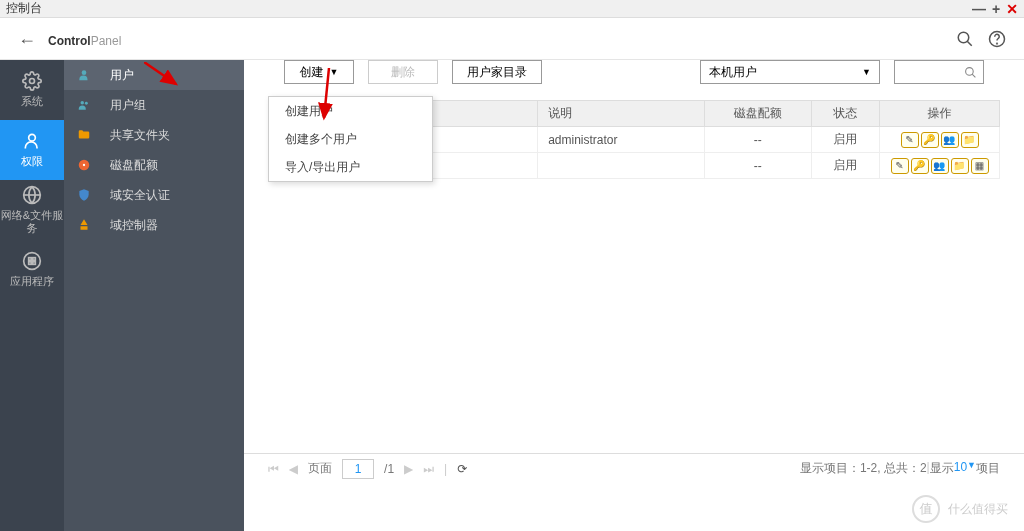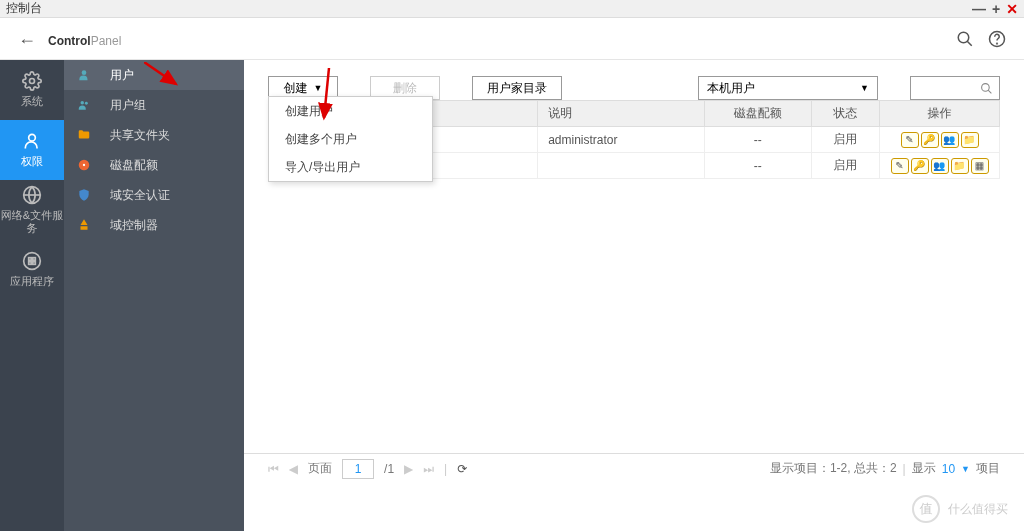--- a/index.html
+++ b/index.html
@@ -19,21 +19,21 @@
 .body{display:flex;height:471px}
 .icon-sidebar{width:64px;background:#3b434e;display:flex;flex-direction:column}
 .icon-sidebar .item{height:60px;display:flex;flex-direction:column;align-items:center;justify-content:center;color:#bbb;cursor:pointer;gap:4px}
 .icon-sidebar .item.active{background:#2196f3;color:#fff}
 .icon-sidebar .item span{font-size:11px;text-align:center;line-height:1.2}
 .sub-sidebar{width:180px;background:#4a525d;color:#ddd}
 .sub-sidebar .row{height:30px;display:flex;align-items:center;padding:0 12px;gap:18px;cursor:pointer}
 .sub-sidebar .row.active{background:#5c6470;color:#fff}
 .sub-sidebar .row .sicon{width:16px;height:16px;display:flex;align-items:center;justify-content:center}
 .main{flex:1;display:flex;flex-direction:column;background:#fff;position:relative}
-.toolbar{height:40px;display:flex;align-items:flex-end;padding:0 24px;gap:32px}
+.toolbar{height:40px;display:flex;align-items:flex-start;padding:0 40px;gap:14px}
 .btn{height:24px;border:1px solid #999;background:#fff;padding:0 14px;display:flex;align-items:center;cursor:pointer;justify-content:center;min-width:70px}
 .btn.disabled{color:#bbb;border-color:#ccc}
 .btn .caret{margin-left:6px;font-size:9px}
 .spacer{flex:1}
 .select-box{height:24px;border:1px solid #999;width:180px;display:flex;align-items:center;padding:0 8px;justify-content:space-between;cursor:pointer}
 .search-box{height:24px;border:1px solid #999;width:90px;display:flex;align-items:center;padding:0 6px;justify-content:flex-end;cursor:text}
 .dropdown{position:absolute;top:36px;left:24px;width:165px;background:#fff;border:1px solid #ccc;box-shadow:2px 2px 6px rgba(0,0,0,0.15);z-index:10}
 .dropdown .ditem{height:28px;display:flex;align-items:center;padding:0 16px;cursor:pointer;color:#444}
 .table-wrap{padding:0 24px}
 table{width:100%;border-collapse:collapse}
@@ -43,21 +43,21 @@
 .col-name{width:280px}
 .col-desc{width:170px}
 .col-quota{width:110px}
 .col-status{width:70px}
 .col-action{width:120px}
 .action-icons{display:flex;gap:2px;justify-content:center}
 .action-icons span{width:18px;height:16px;border:1px solid #c90;border-radius:3px;display:flex;align-items:center;justify-content:center;font-size:10px;cursor:pointer;background:#ffe}
 .footer{position:absolute;bottom:48px;left:0;right:0;height:30px;border-top:1px solid #ddd;display:flex;align-items:center;padding:0 24px;gap:10px;color:#777}
 .footer .nav{color:#ccc;cursor:pointer}
 .footer input{width:32px;height:20px;border:1px solid #ccc;text-align:center;color:#2196f3}
-.footer .right{margin-left:auto;display:flex;gap:6px;align-items:center}
+.footer .right{margin-left:auto;display:flex;align-items:flex-start}
 .footer .blue{color:#2196f3}
 .watermark{position:absolute;bottom:8px;right:16px;display:flex;align-items:center;gap:8px;color:#ccc;font-size:18px}
 .watermark .circle{width:28px;height:28px;border:2px solid #ddd;border-radius:50%;display:flex;align-items:center;justify-content:center;font-size:13px;color:#ccc}
 .arrow1{position:absolute;top:62px;left:144px;pointer-events:none;z-index:20}
 .arrow2{position:absolute;top:68px;left:314px;pointer-events:none;z-index:20}
 </style>
 </head>
 <body>
 
 <div class="title-bar">

